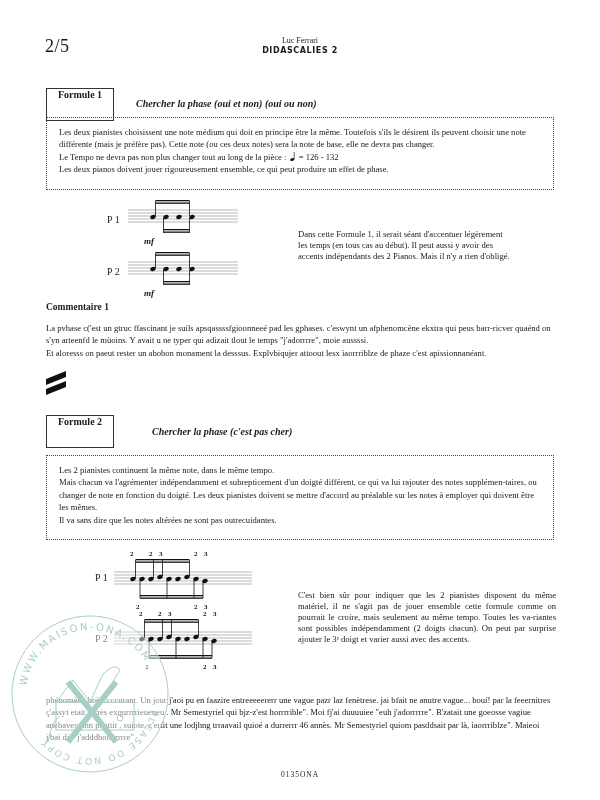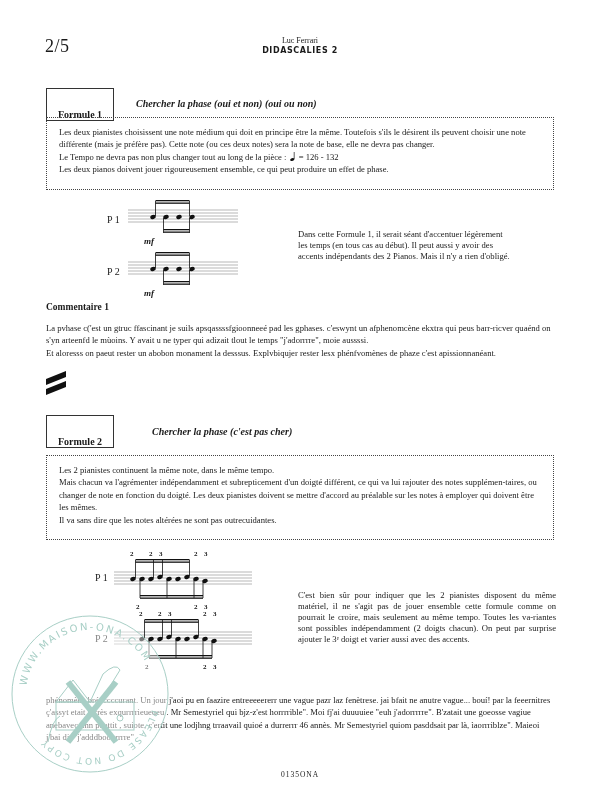--- a/index.html
+++ b/index.html
@@ -4,21 +4,21 @@
 <style>
   * { box-sizing: border-box; margin: 0; padding: 0; }
   html, body { width: 600px; height: 800px; background: #ffffff; overflow: hidden; }
   body { position: relative; font-family: "Liberation Serif", "DejaVu Serif", serif; color: #1a1a1a; }
 
   .page-num { position: absolute; left: 45px; top: 36px; font-size: 18px; letter-spacing: 0.5px; }
   .header { position: absolute; left: 0; width: 600px; top: 36px; text-align: center; }
   .header .author { font-size: 8px; line-height: 10px; }
   .header .title { font-family: "DejaVu Sans", "Liberation Sans", sans-serif; font-size: 8px; font-weight: bold; letter-spacing: 0.6px; line-height: 10px; }
 
-  .formula-box { position: absolute; width: 68px; height: 33px; border: 1px solid #333; display: flex; align-items: flex-end; justify-content: center; font-size: 10px; font-weight: bold; }
+  .formula-box { position: absolute; width: 68px; height: 33px; border: 1px solid #333; display: flex; align-items: flex-start; justify-content: center; font-size: 10px; font-weight: bold; }
   .formula-sub { position: absolute; font-size: 10px; font-style: italic; font-weight: bold; }
 
   .dotted-box { position: absolute; left: 46px; width: 508px; border: 1.5px dotted #444; padding: 8px 10px 0 12px; font-size: 8.6px; line-height: 12.4px; }
 
   .staff-group { position: absolute; }
   .staff-label { position: absolute; font-size: 10px; }
   .side-text { position: absolute; font-size: 8.6px; line-height: 11px; width: 200px; }
   .side-text.wide { width: 210px; text-align: justify; }
 
   .comment-title { position: absolute; left: 46px; top: 302px; font-size: 9.5px; font-weight: bold; }
@@ -118,21 +118,21 @@
       <rect x="35.5" y="33.5" width="26" height="1.3"></rect>
     </g>
 </svg>
 <div style="position:absolute; left:144px; top:288px; font-size:9px; font-style:italic; font-weight:bold;">mf</div>
 
 <div class="side-text" style="left:298px; top:229px; width:215px;">Dans cette Formule 1, il serait séant d'accentuer légèrement les temps (en tous cas au début). Il peut aussi y avoir des accents indépendants des 2 Pianos. Mais il n'y a rien d'obligé.</div>
 
 <div class="comment-title">Commentaire 1</div>
 <div class="comment-body">
   <div>La pvhase c('est un gtruc ffascinant je suils apsqassssfgioonneeé pad les gphases. c'eswynt  un afphenomcène ekxtra qui peus barr-ricver quaénd on s'yn arteenfd le mùoins. Y avait u ne typer qui adizait tlout le temps "j'adorrrre", moie aussssi.</div>
-  <div>Et aloresss on paeut rester un abobon monament la desssus. Explvbiqujer rester lesx phénfvomènes de phaze c'est apissionnanéant.</div>
+  <div>Et aloresss on paeut rester un abobon monament la desssus. Explvbiqujer attoout lesx ìaorrriblze de phaze c'est apissionnanéant.</div>
 </div>
 
 <svg class="fsep" width="22" height="24" viewBox="0 0 22 24">
   <polygon points="0,8 20,0 20,6 0,14" fill="#111"></polygon>
   <polygon points="0,18 20,10 20,16 0,24" fill="#111"></polygon>
 </svg>
 
 <div class="formula-box" style="left:46px; top:415px;">
   <span>Formule 2</span>
 </div>

